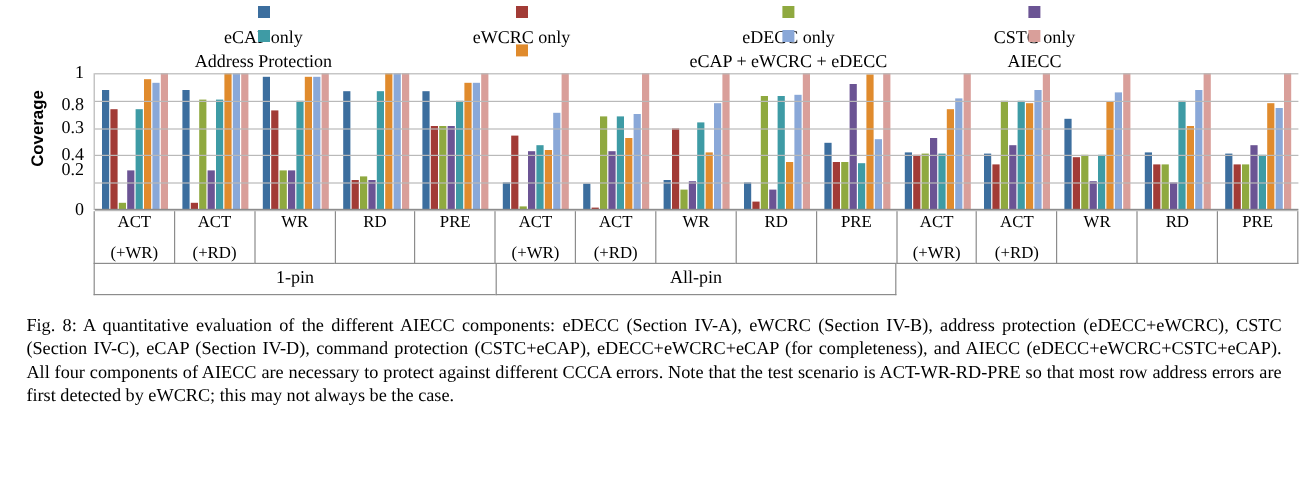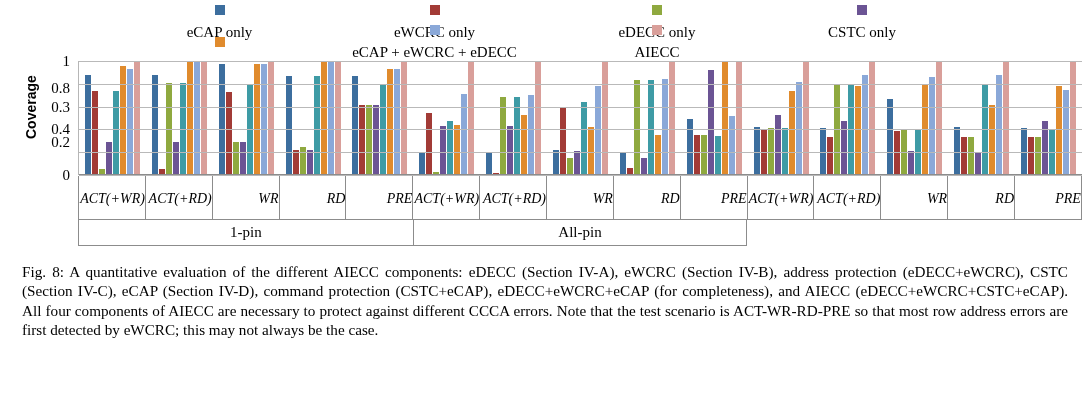--- a/index.html
+++ b/index.html
@@ -76,24 +76,24 @@
 
   
   .cat-axis{
     position:absolute;left:78px;top:176px;width:1004px;height:44px;
     display:flex;
   }
   .cat{
     flex:1 1 0;
     border-left:1px solid #8c8c8c;
     border-bottom:1px solid #8c8c8c;
-    display:flex;flex-direction:row;align-items:center;justify-content:flex-end;
+    display:flex;flex-direction:column;align-items:center;justify-content:space-between;
     padding-top:2px;
     box-sizing:border-box;
-    font-size:14px;line-height:15px;font-style:italic;
+    font-size:14px;line-height:15px;
   }
   .cat:last-child{border-right:1px solid #8c8c8c;}
   .cat-l2{font-size:14px;line-height:15px;}
 
   .grp-axis{
     position:absolute;left:78px;top:220px;width:1004px;height:26px;
     display:flex;
   }
   .grp{
     border-left:1px solid #8c8c8c;
@@ -127,20 +127,24 @@
         <span class="swatch" style="background: rgb(162, 59, 54);"></span>
         <span class="legend-label">eWCRC only</span>
       </div>
       <div class="legend-item">
         <span class="swatch" style="background: rgb(143, 169, 63);"></span>
         <span class="legend-label">eDECC only</span>
       </div>
       <div class="legend-item">
         <span class="swatch" style="background: rgb(107, 84, 148);"></span>
         <span class="legend-label">CSTC only</span>
+      </div>
+      <div class="legend-item">
+        <span class="swatch" style="background: rgb(62, 155, 165);"></span>
+        <span class="legend-label">Address Protection</span>
       </div>
       <div class="legend-item">
         <span class="swatch" style="background: rgb(224, 139, 45);"></span>
       </div>
       <div class="legend-item">
         <span class="swatch" style="background: rgb(138, 168, 216);"></span>
         <span class="legend-label">eCAP + eWCRC + eDECC</span>
       </div>
       <div class="legend-item">
         <span class="swatch" style="background: rgb(217, 159, 154);"></span>

